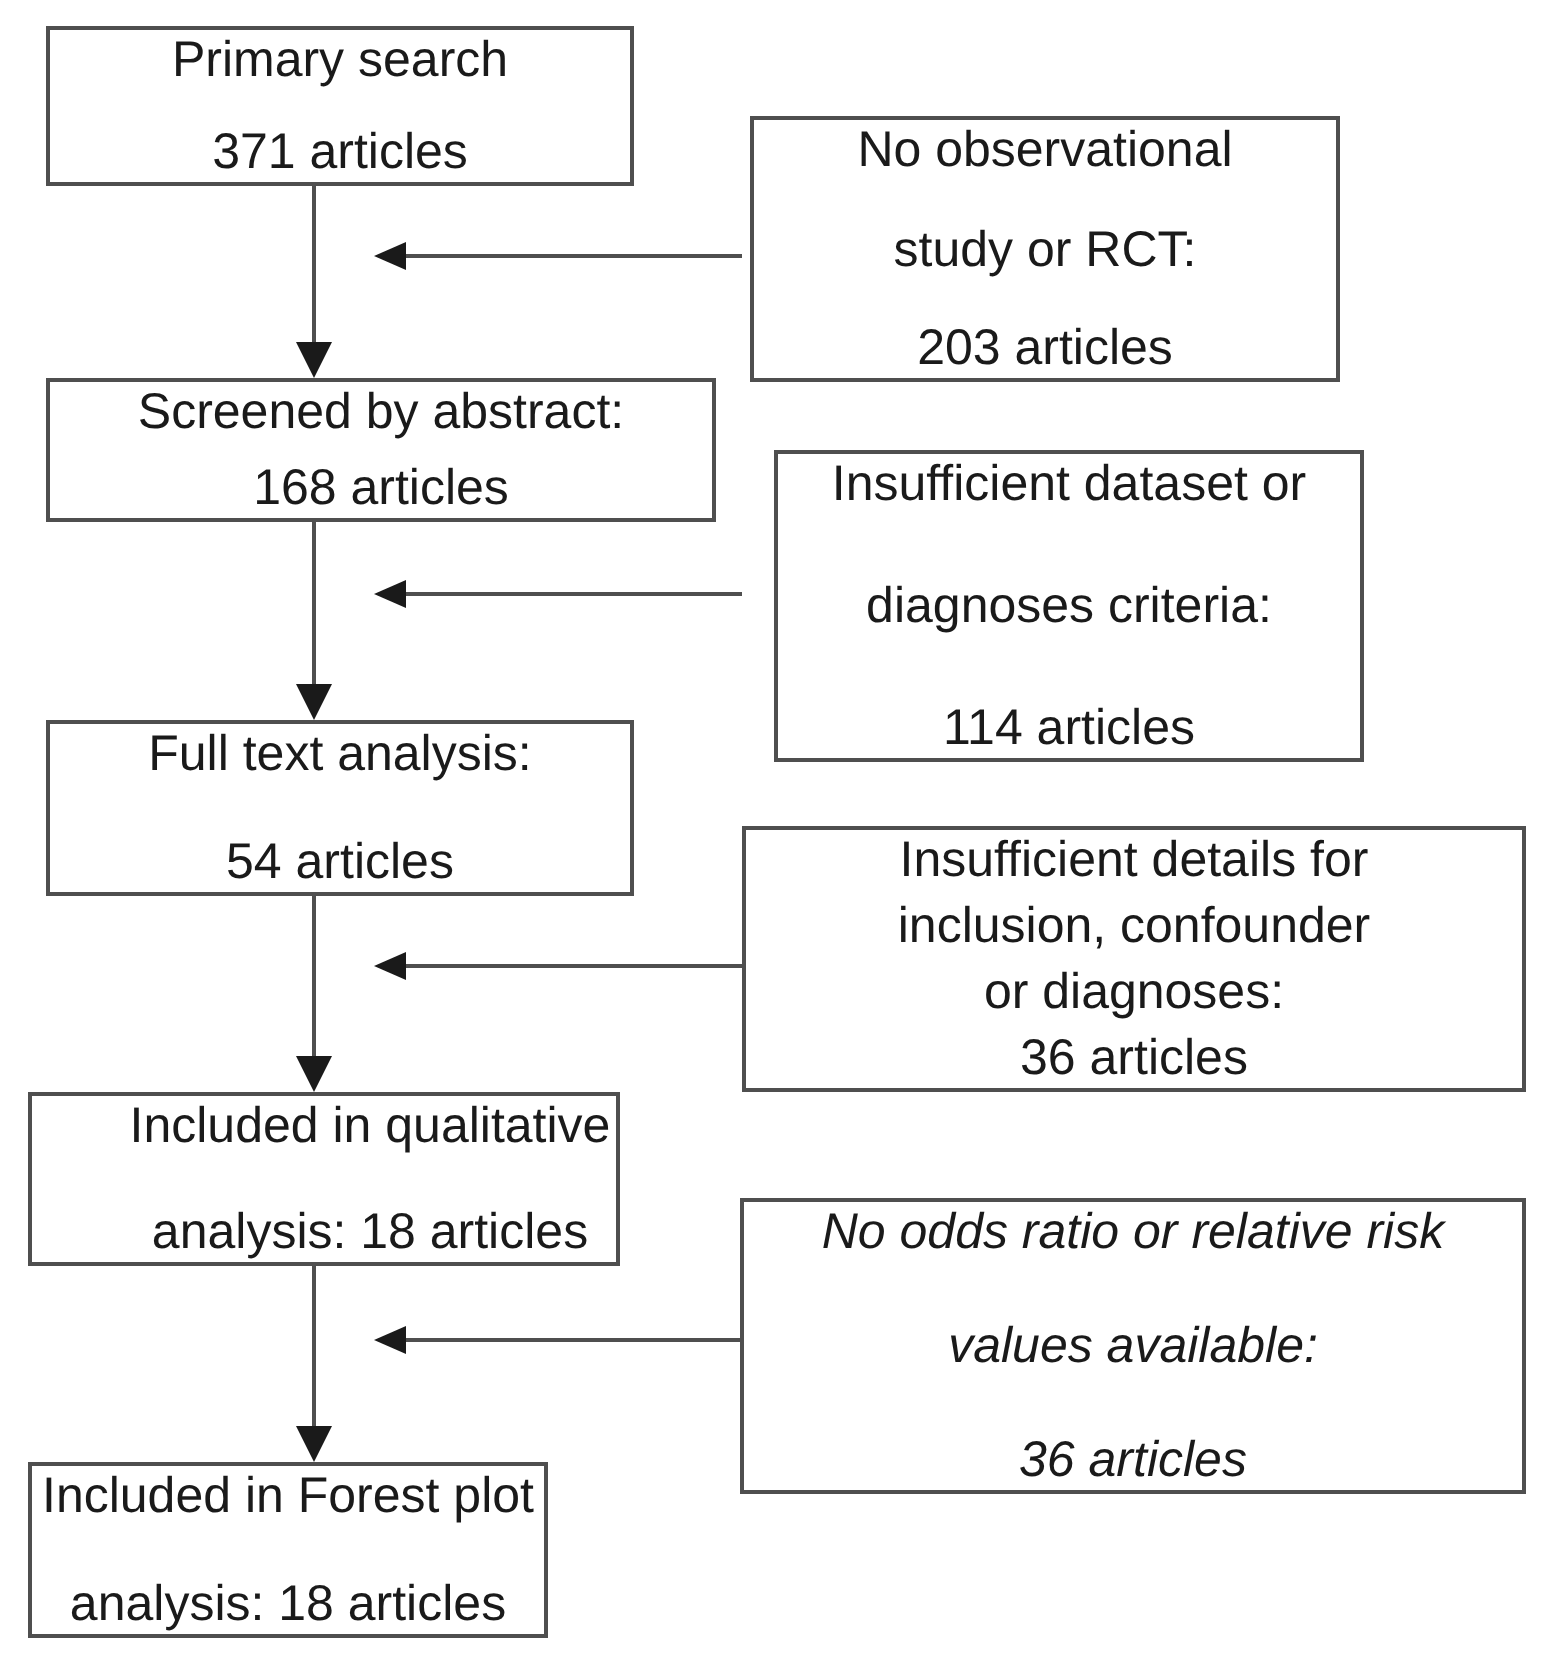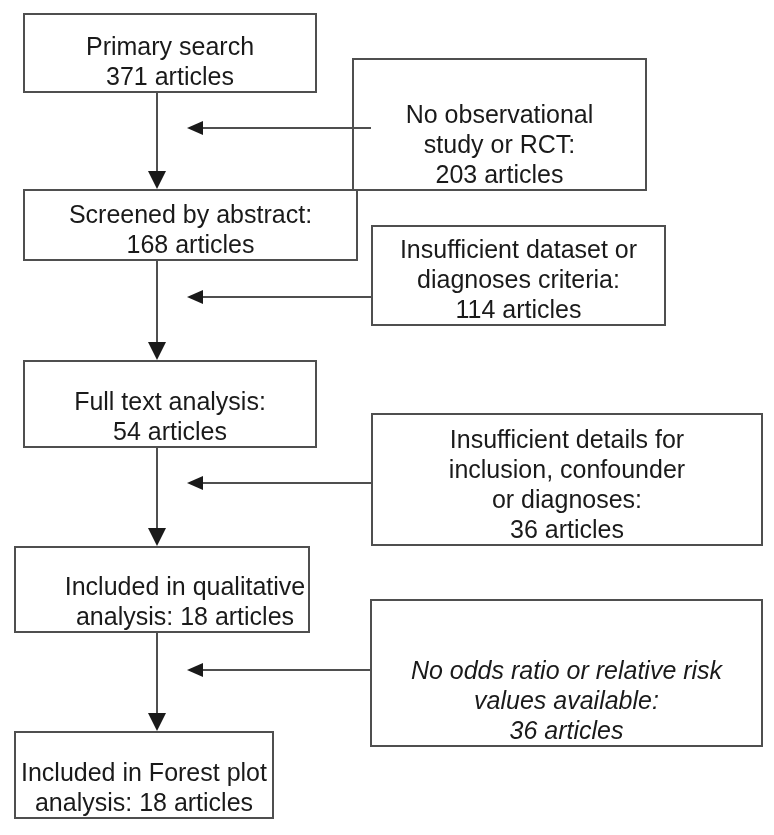--- a/index.html
+++ b/index.html
@@ -16,21 +16,21 @@
     color: #1a1a1a;
     overflow: hidden;
   }
   .box {
     position: absolute;
     box-sizing: border-box;
     border: 2px solid #4f4f4f;
     background: #ffffff;
     display: flex;
     flex-direction: column;
-    justify-content: flex-end;
+    justify-content: space-between;
     align-items: center;
     text-align: center;
   }
   .box .line {
     font-size: 25px;
     line-height: 30px;
     white-space: nowrap;
   }
   .vline {
     position: absolute;
@@ -82,27 +82,27 @@
   <div class="box" style="left:14px; top:546px; width:296px; height:87px;padding-left:46px;">
     <div class="line">Included in qualitative</div>
     <div class="line">analysis: 18 articles</div>
   </div>
 
   <div class="box" style="left:14px; top:731px; width:260px; height:88px;">
     <div class="line">Included in Forest plot</div>
     <div class="line">analysis: 18 articles</div>
   </div>
 
-  <div class="box" style="left:352px; top:58px; width:295px; height:133px;">
+  <div class="box" style="left:375px; top:58px; width:295px; height:133px;">
     <div class="line">No observational</div>
     <div class="line">study or RCT:</div>
     <div class="line">203 articles</div>
   </div>
 
-  <div class="box" style="left:371px; top:225px; width:295px; height:101px;">
+  <div class="box" style="left:387px; top:225px; width:295px; height:156px;">
     <div class="line">Insufficient dataset or</div>
     <div class="line">diagnoses criteria:</div>
     <div class="line">114 articles</div>
   </div>
 
   <div class="box" style="left:371px; top:413px; width:392px; height:133px;">
     <div class="line">Insufficient details for</div>
     <div class="line">inclusion, confounder</div>
     <div class="line">or diagnoses:</div>
     <div class="line">36 articles</div>

